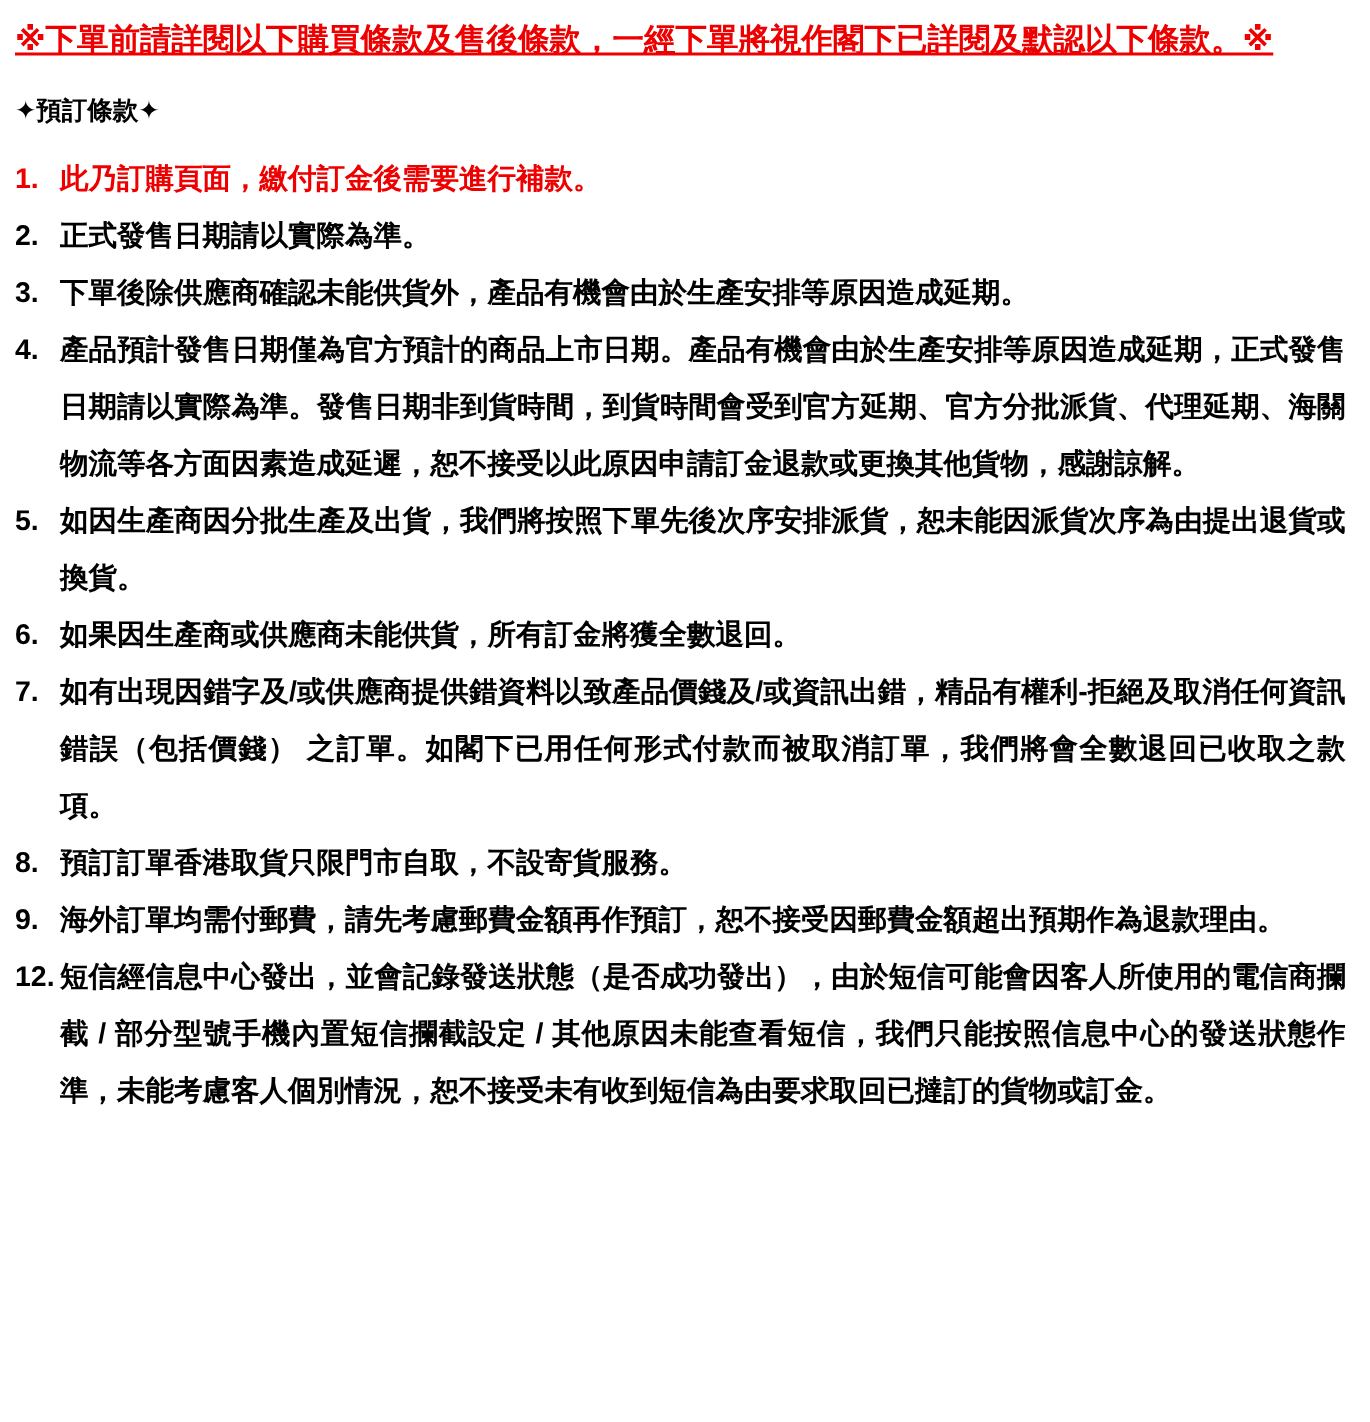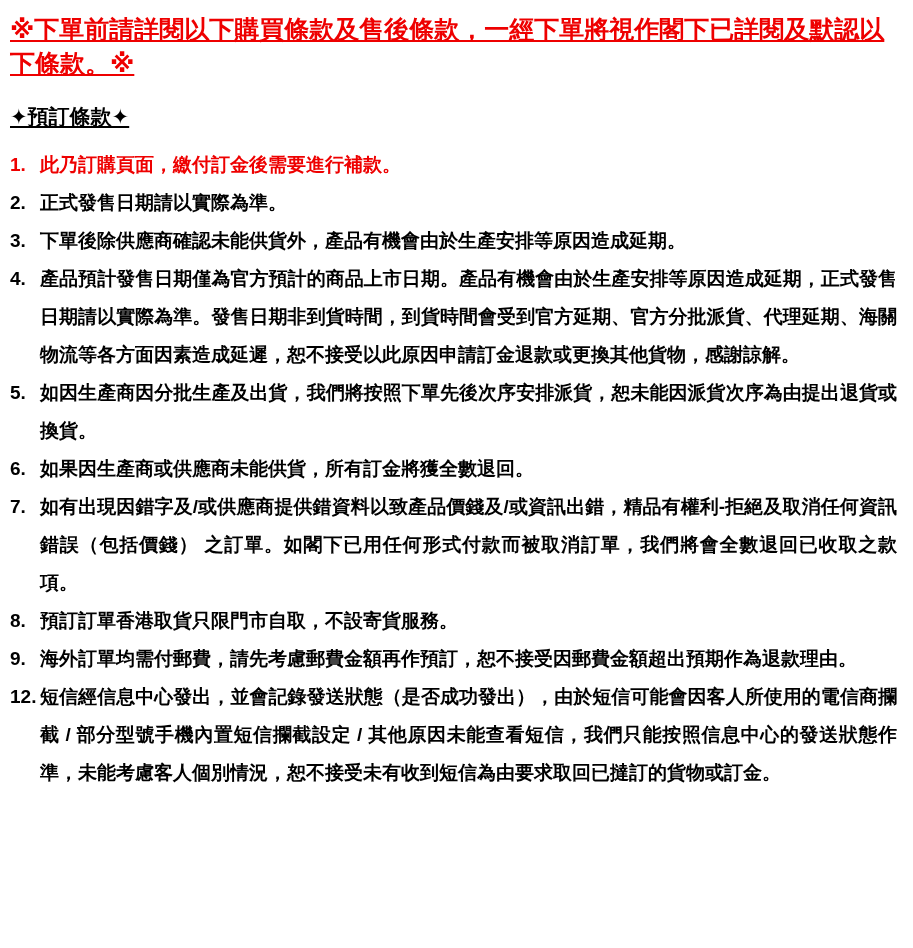--- a/index.html
+++ b/index.html
@@ -17,32 +17,31 @@
     font-family: "Liberation Sans", "DejaVu Sans", sans-serif;
     font-weight: bold;
     color: var(--text, #000);
   }
   .doc {
     width: 913px;
     min-height: 948px;
     padding: 13px 16px 10px 10px;
   }
   .title {
-    font-size: 25px;
+    font-size: 21px;
     line-height: 1.35;
     color: var(--red, #ee0000);
     text-decoration: underline;
     margin: 0 0 22px 0;
     font-weight: bold;
   }
   .section-header {
-    font-size: 21px;
+    font-size: 17px;
     line-height: 1.3;
     color: var(--text, #000);
-    text-decoration: underline;
     margin: 0 0 16px 0;
     font-weight: bold;
   }
   .terms {
     list-style: none;
     margin: 0;
     padding: 0;
   }
   .term-item {
     display: flex;

